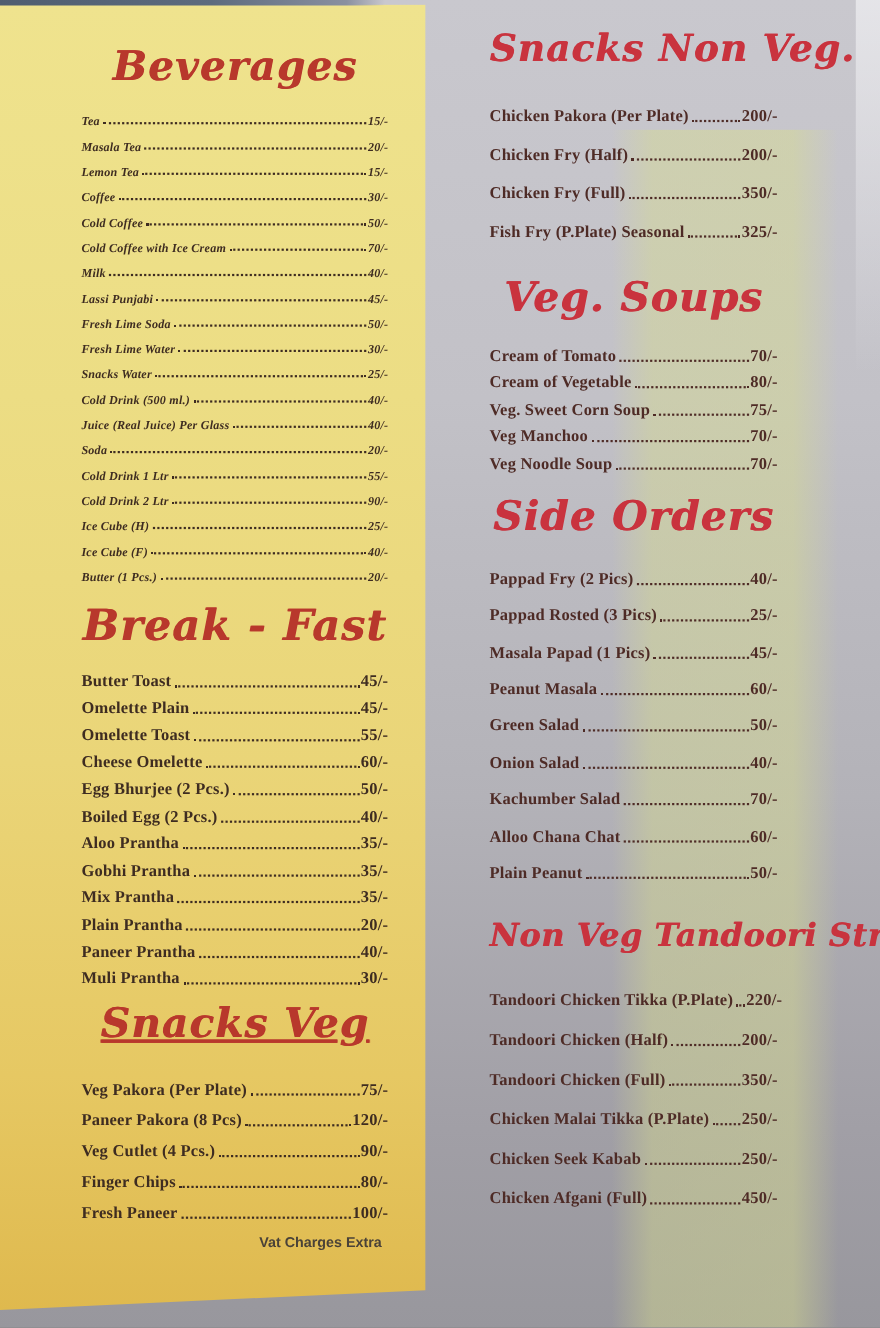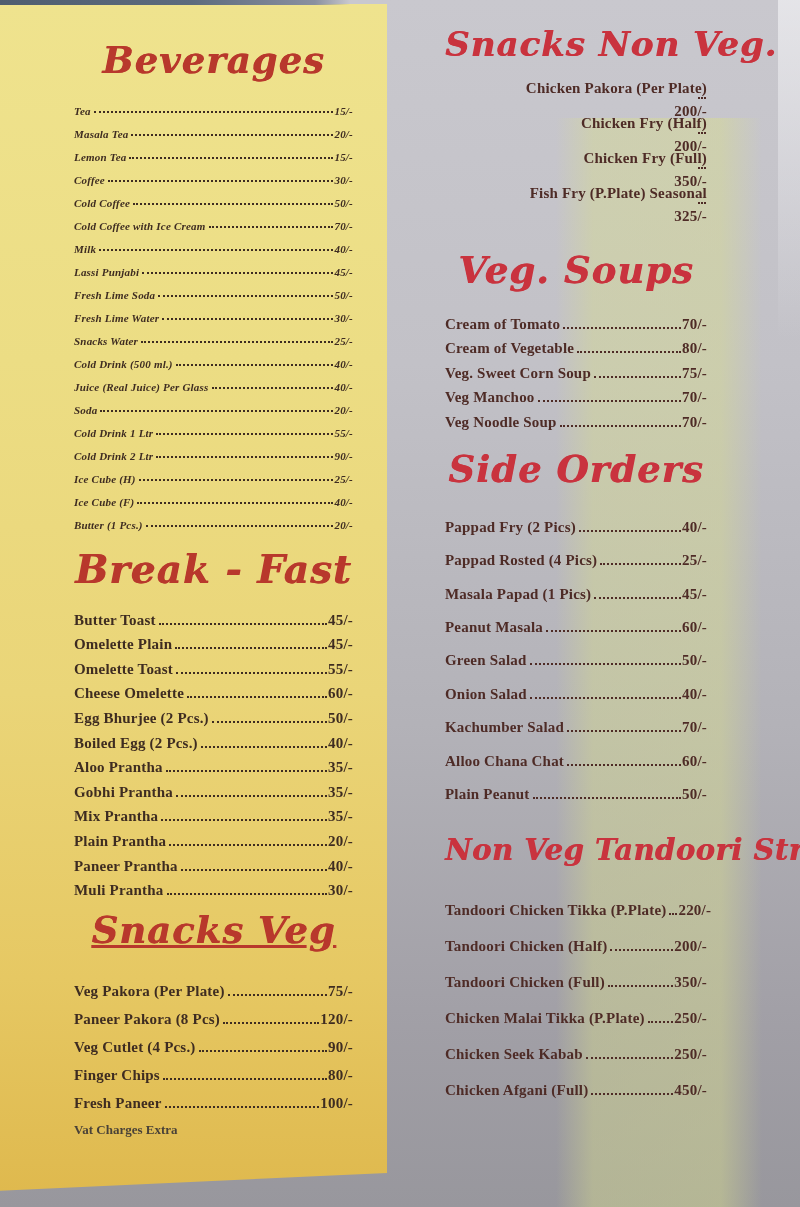--- a/index.html
+++ b/index.html
@@ -92,33 +92,33 @@
 
   
   .sec-beverages .section-title      { font-size: 37px; margin: 30px 0 12px; }
   .sec-beverages .menu-row           { height: 23px; font-size: 11px; font-style: italic; }
   .sec-breakfast .section-title      { font-size: 39px; margin: 15px 0 12px; }
   .sec-breakfast .menu-row           { height: 24.6px; }
   .sec-snacks-veg .section-title     { font-size: 37px; margin: 9px 0 20px; text-decoration: underline; }
   .sec-snacks-veg .menu-row          { height: 28px; }
 
   .sec-snacks-non-veg .section-title { font-size: 34px; margin: 24px 0 16px; }
-  .sec-snacks-non-veg .menu-row      { height: 35px; flex-direction: column; }
+  .sec-snacks-non-veg .menu-row      { height: 35px; }
   .sec-veg-soups .section-title      { font-size: 37px; margin: 28px 0 16px; }
   .sec-veg-soups .menu-row           { height: 24.5px; }
   .sec-side-orders .section-title    { font-size: 37px; margin: 16px 0 12px; }
   .sec-side-orders .menu-row         { height: 33.4px; }
   .sec-tandoori .section-title       { font-size: 29px; margin: 30px 0 16px; letter-spacing: 0.5px; }
   .sec-tandoori .menu-row            { height: 36px; }
 
   .footer-note {
     margin-top: 10px;
     padding-right: 6px;
-    text-align: left;
-    font-family: Liberation Serif, serif;
+    text-align: right;
+    font-family: Liberation Sans, sans-serif;
     font-weight: bold;
     font-size: 13px;
     color: #4a4238;
   }
 </style>
 </head>
 <body>
 
 <div class="photo">
   <div class="yellow-page"></div>
@@ -372,21 +372,21 @@
         </div>
       </section>
       <section class="menu-section sec-side-orders">
         <h2 class="section-title">Side Orders</h2>
         <div class="menu-row">
           <span class="item-name">Pappad Fry (2 Pics)</span>
           <span class="leader"></span>
           <span class="item-price">40/-</span>
         </div>
         <div class="menu-row">
-          <span class="item-name">Pappad Rosted (4 Pics)</span>
+          <span class="item-name">Pappad Rosted (3 Pics)</span>
           <span class="leader"></span>
           <span class="item-price">25/-</span>
         </div>
         <div class="menu-row">
           <span class="item-name">Masala Papad (1 Pics)</span>
           <span class="leader"></span>
           <span class="item-price">45/-</span>
         </div>
         <div class="menu-row">
           <span class="item-name">Peanut Masala</span>

